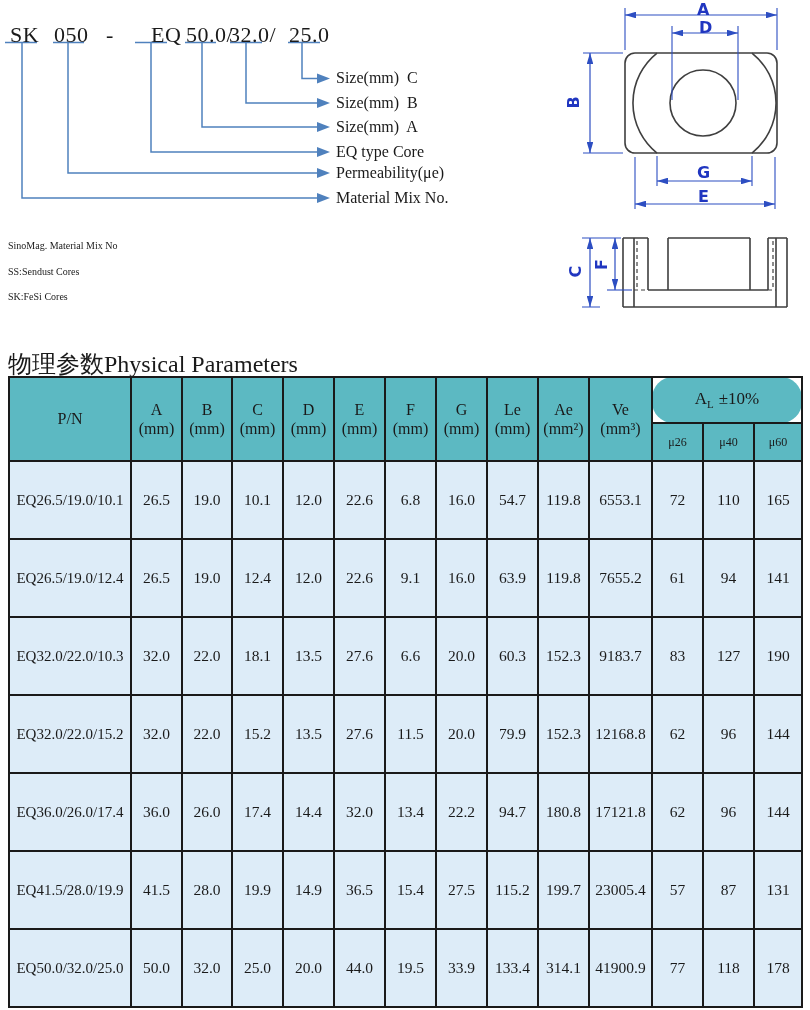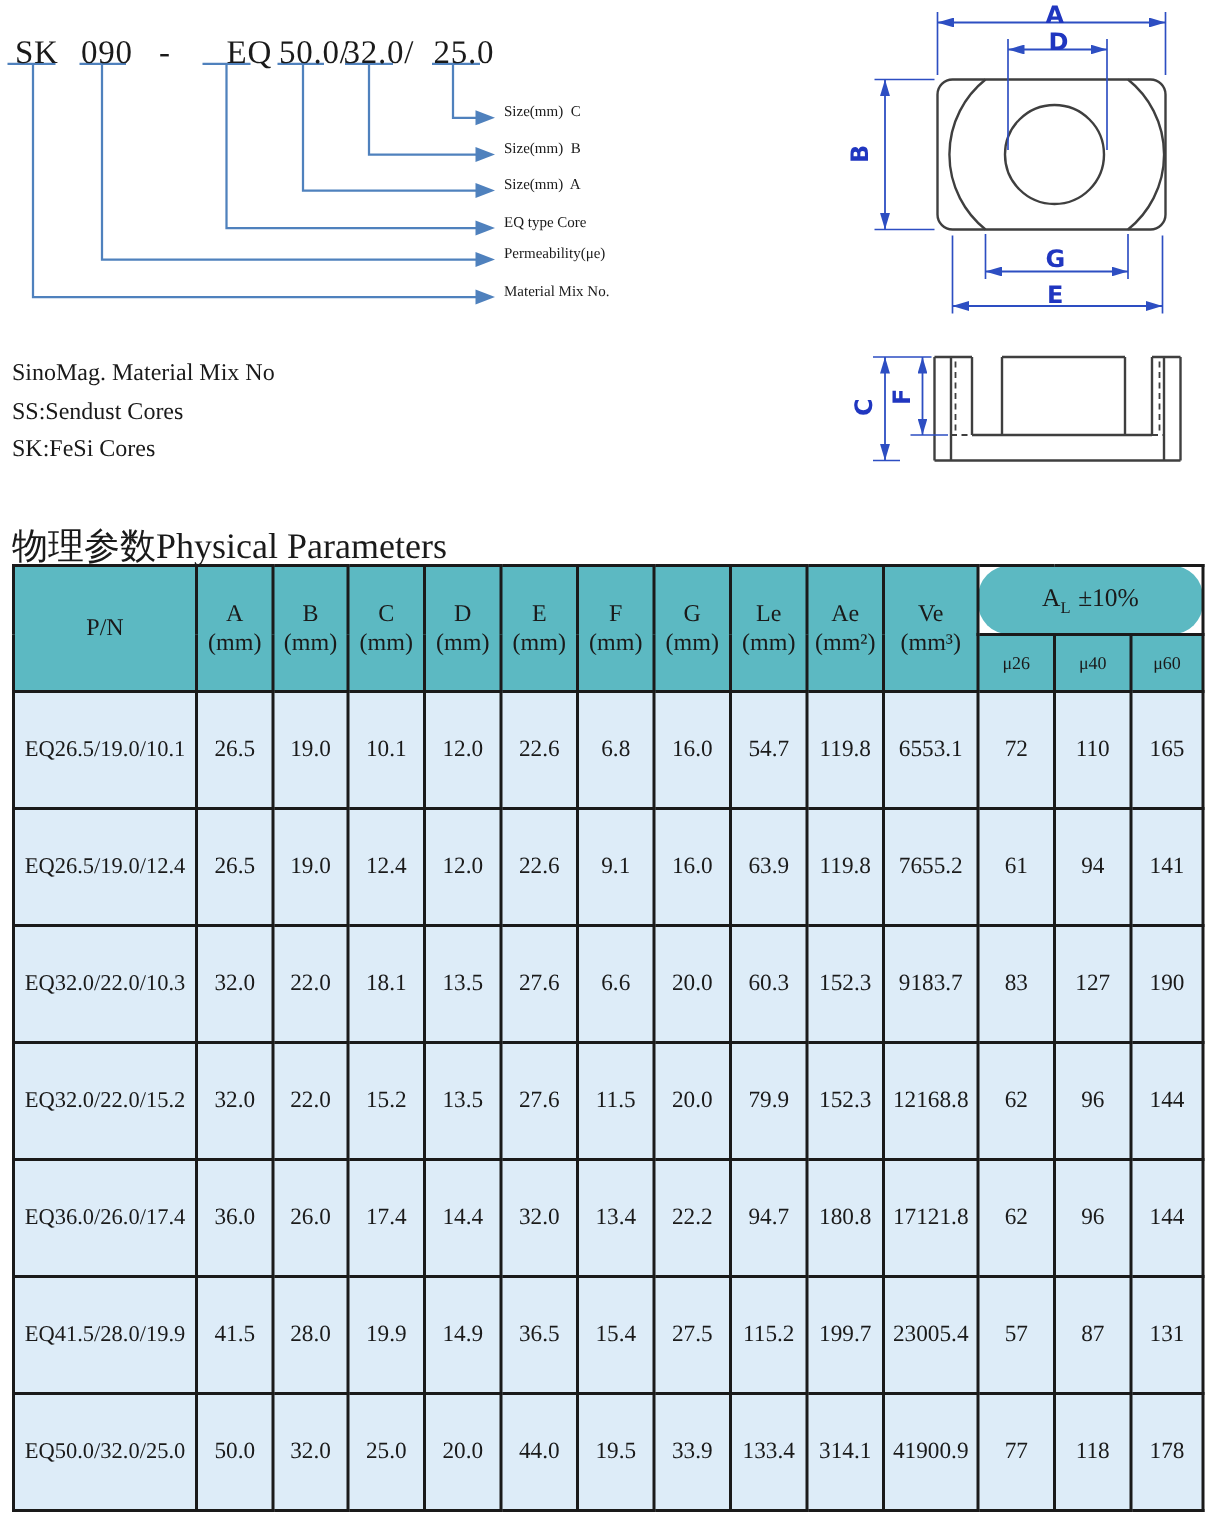--- a/index.html
+++ b/index.html
@@ -3,22 +3,22 @@
 <meta charset="utf-8">
 <style>
   html,body{margin:0;padding:0;background:#fff;}
   .page{position:relative;width:810px;height:1010px;background:#fff;overflow:hidden;
         font-family:"Liberation Serif","DejaVu Serif",serif;color:#1a1a1a;}
   .abs{position:absolute;white-space:pre;}
   svg{position:absolute;left:0;top:0;}
   
   .seg{font-size:22px;letter-spacing:.5px;}
   
-  .callout{font-size:10px;}
-  .note{font-size:16px;}
+  .callout{font-size:16px;}
+  .note{font-size:10px;}
   
   .dim{font-family:"DejaVu Sans","Liberation Sans",sans-serif;font-weight:bold;
        font-size:16px;color:#2036c0;}
   .rot{transform:rotate(-90deg);transform-origin:center;}
   
   .sec-title{font-size:24px;}
   
   .tblwrap{position:absolute;left:8px;top:376px;}
   table{border-collapse:collapse;table-layout:fixed;width:793px;}
   td{border:2px solid #1a1a1a;text-align:center;vertical-align:middle;padding:0;}
@@ -89,21 +89,21 @@
       <path stroke-width="1.1" d="M635,157 V209 M775,157 V209"></path>
       <line x1="635" y1="204" x2="775" y2="204" marker-start="url(#dimArrow)" marker-end="url(#dimArrow)"></line>
       <path stroke-width="1.1" d="M582,238 H621 M582,307 H600"></path>
       <line x1="590" y1="238" x2="590" y2="307" marker-start="url(#dimArrow)" marker-end="url(#dimArrow)"></line>
       <path stroke-width="1.1" d="M607,290 H632"></path>
       <line x1="615" y1="238" x2="615" y2="290" marker-start="url(#dimArrow)" marker-end="url(#dimArrow)"></line>
     </g>
   </svg>
 
   <span class="abs seg" style="left:10px;top:22px">SK</span>
-  <span class="abs seg" style="left:54px;top:22px">090</span>
+  <span class="abs seg" style="left:54px;top:22px">050</span>
   <span class="abs seg" style="left:106px;top:22px">-</span>
   <span class="abs seg" style="left:151px;top:22px">EQ</span>
   <span class="abs seg" style="left:186px;top:22px">50.0/</span>
   <span class="abs seg" style="left:229px;top:22px">32.0/</span>
   <span class="abs seg" style="left:289px;top:22px">25.0</span>
 
   <span class="abs callout" style="left:336px;top:69px">Size(mm)  C</span>
   <span class="abs callout" style="left:336px;top:94px">Size(mm)  B</span>
   <span class="abs callout" style="left:336px;top:118px">Size(mm)  A</span>
   <span class="abs callout" style="left:336px;top:143px">EQ type Core</span>

